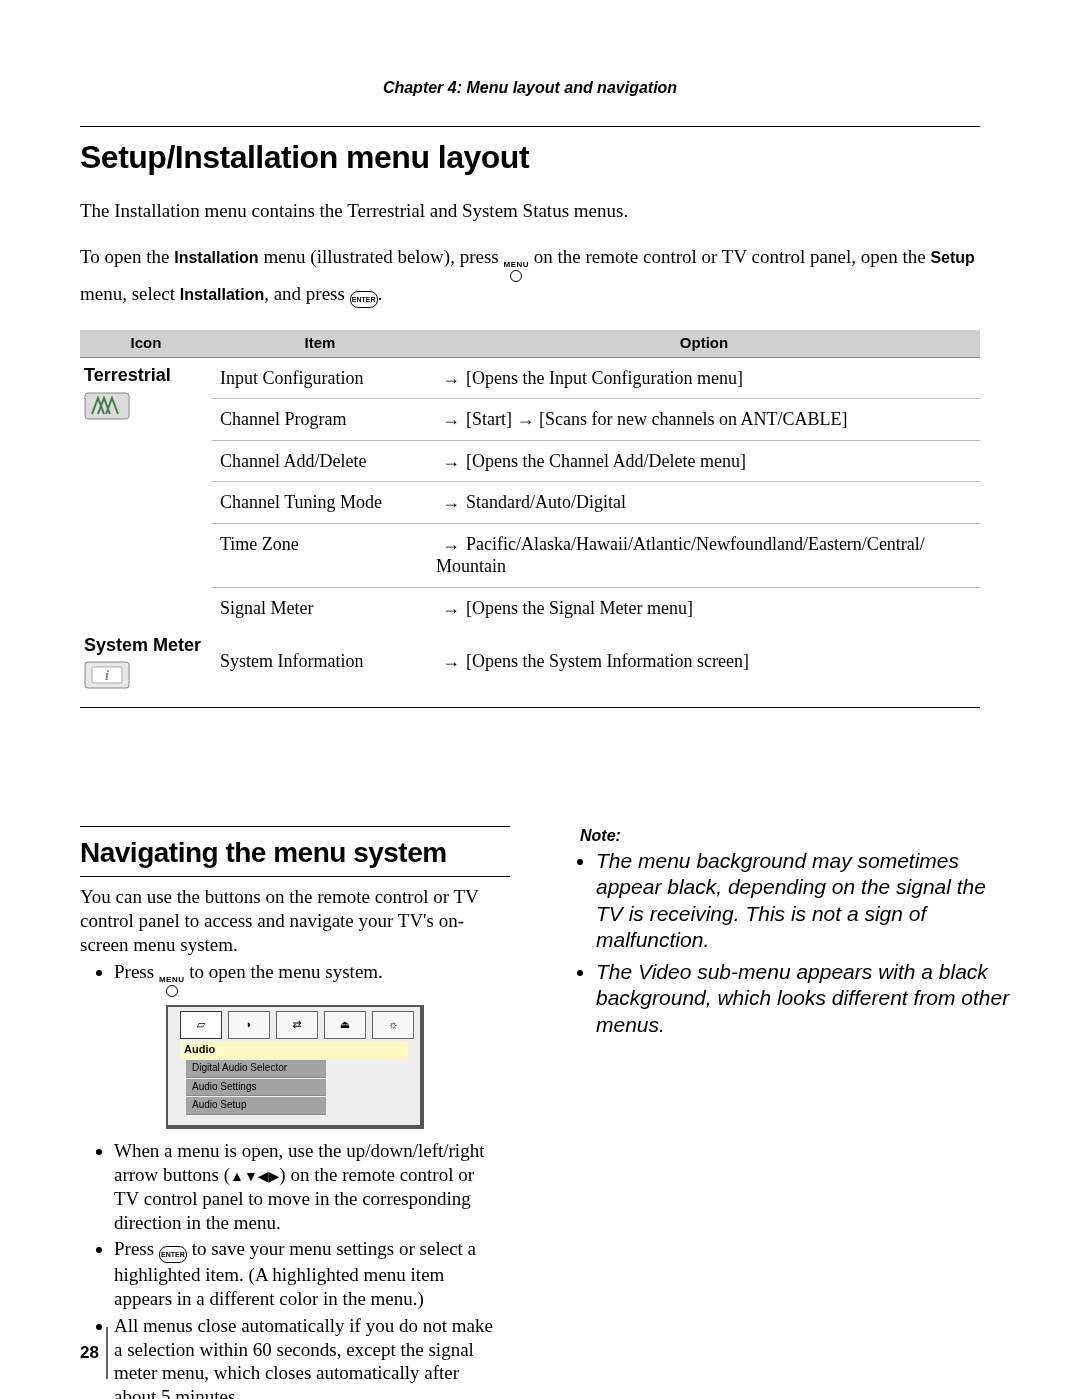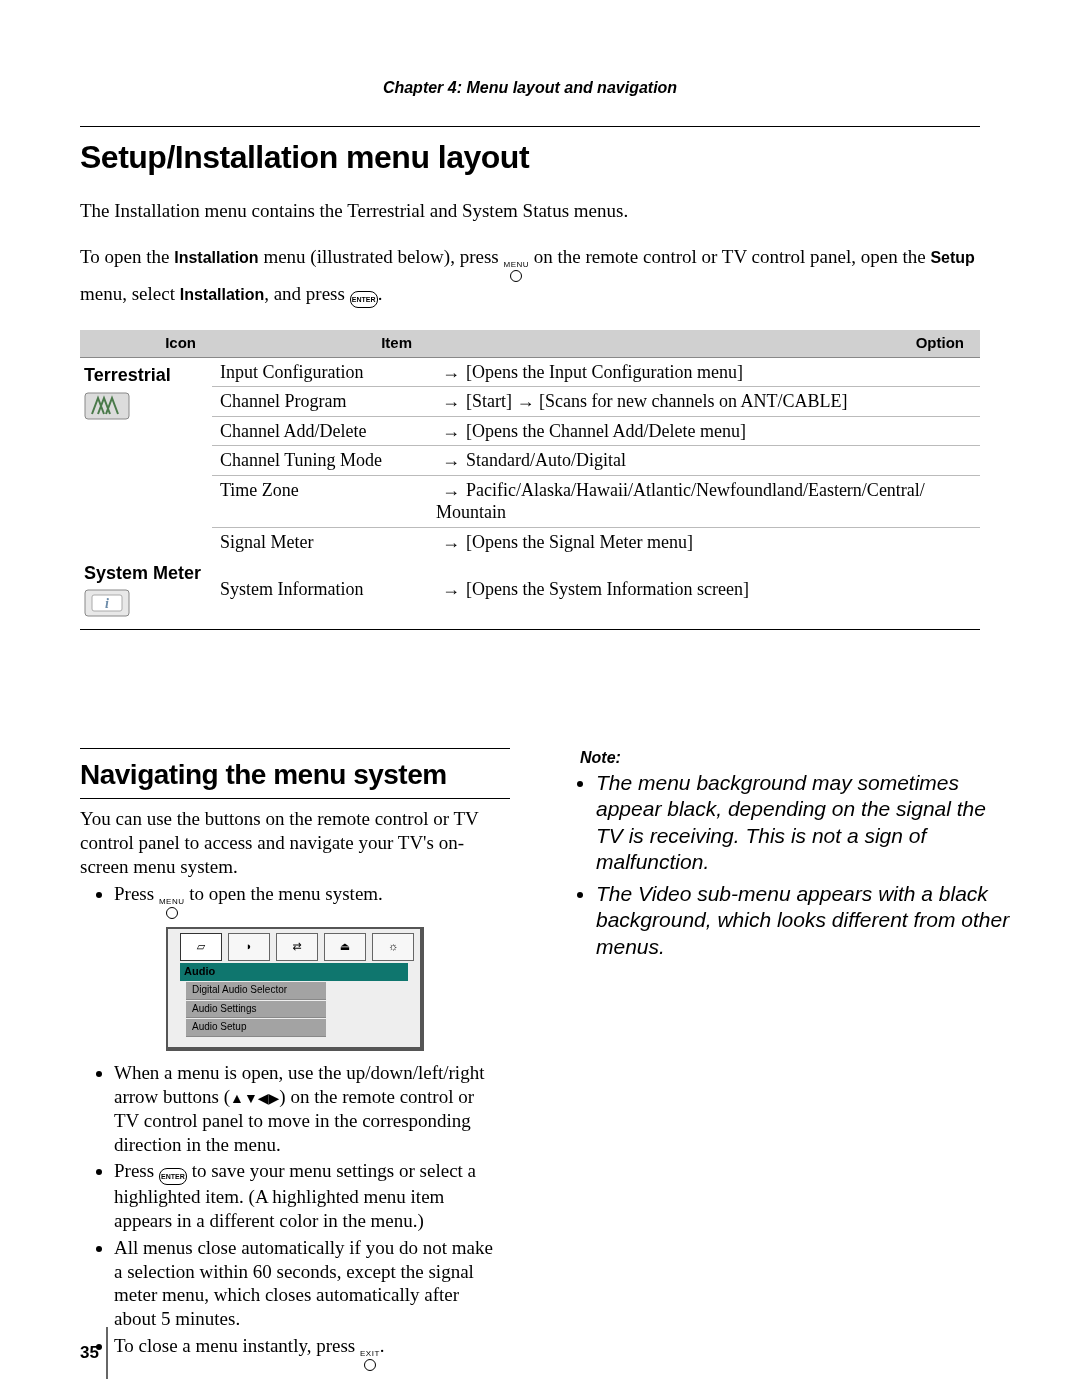--- a/index.html
+++ b/index.html
@@ -5,47 +5,47 @@
   html,body{margin:0;padding:0;background:#fff;color:#000;}
   body{width:1080px;height:1399px;position:relative;font-family:"Times New Roman",Times,serif;font-size:19px;line-height:1.25;}
   .page{width:900px;margin-left:80px;padding-top:78px;}
   .chapter{font-family:Arial,Helvetica,sans-serif;font-weight:bold;font-style:italic;font-size:16px;text-align:center;margin-bottom:28px;}
   hr.rule{border:none;border-top:1px solid #000;margin:0 0 8px 0;}
   h1{font-family:Arial,Helvetica,sans-serif;font-weight:bold;font-size:32px;letter-spacing:-0.5px;margin:10px 0 12px 0;}
   h2{font-family:Arial,Helvetica,sans-serif;font-weight:bold;font-size:28px;letter-spacing:-0.5px;margin:0 0 10px 0;}
   .intro{margin:22px 0;}
   .inline-bold{font-weight:bold;font-family:Arial,Helvetica,sans-serif;font-size:16px;}
   .remote-btn{display:inline-block;vertical-align:-4px;}
-  .btn-menu,.btn-exit{font-family:Arial,Helvetica,sans-serif;font-size:8px;font-weight:normal;letter-spacing:0.5px;position:relative;display:inline-block;line-height:1;text-align:center;}
+  .btn-menu,.btn-exit{font-family:Arial,Helvetica,sans-serif;font-size:8px;font-weight:bold;letter-spacing:0.5px;position:relative;display:inline-block;line-height:1;text-align:center;}
   .btn-menu::after,.btn-exit::after{content:"";display:block;width:10px;height:10px;border:1px solid #000;border-radius:50%;margin:1px auto 0;}
   .btn-enter{display:inline-block;width:26px;height:15px;border:1px solid #000;border-radius:8px;font-family:Arial,Helvetica,sans-serif;font-size:7px;font-weight:bold;text-align:center;line-height:15px;vertical-align:-2px;background:#fff;}
   
   table.menu{width:100%;border-collapse:collapse;margin-top:6px;}
-  table.menu thead th{background:#d0d0d0;font-family:Arial,Helvetica,sans-serif;font-weight:bold;font-size:15px;text-align:right;padding:4px 16px;border-bottom:1px solid #888;}
-  table.menu td{padding:3px 8px;vertical-align:top;font-size:18px;}
+  table.menu thead th{background:#d0d0d0;font-family:Arial,Helvetica,sans-serif;font-weight:bold;font-size:15px;text-align:center;padding:4px 16px;border-bottom:1px solid #888;}
+  table.menu td{padding:9px 8px;vertical-align:top;font-size:18px;}
   td.iconcell{font-family:Arial,Helvetica,sans-serif;font-weight:bold;font-size:13px;width:120px;padding-top:6px !important;padding-left:4px !important;}
   td.itemcell{width:200px;border-bottom:1px solid #bbb;}
   td.optcell{border-bottom:1px solid #bbb;}
   tr.grouplast td.itemcell, tr.grouplast td.optcell{border-bottom:none;}
   .arrow{font-family:Arial,Helvetica,sans-serif;padding:0 6px;}
   .section-end{border-top:1.5px solid #000;margin-top:4px;}
   .menu-icon-1{width:46px;height:28px;margin-top:6px;}
   .menu-icon-2{width:46px;height:28px;margin-top:4px;}
   
   .cols{display:flex;gap:70px;margin-top:118px;}
   .col{flex:0 0 430px;}
   .lead{margin:4px 0;}
   ul.bullets{margin:4px 0 0 0;padding:0 0 0 18px;}
   ul.bullets>li{margin:3px 16px;padding-left:0;}
   .osd{width:252px;height:118px;border:2px solid #555;border-right-width:4px;border-bottom-width:4px;background:#eee;margin:8px 0 10px 52px;}
   .osd-inner{width:240px;margin:4px auto;}
   .osd-icons{display:flex;gap:6px;height:28px;margin:2px 0 0 6px;}
   .osd-icons span{flex:1;border:1px solid #666;background:#f7f7f7;display:inline-flex;align-items:center;justify-content:center;font-size:11px;font-family:Arial,Helvetica,sans-serif;}
   .osd-icons span:first-child{background:#fff;border:1px solid #333;}
-  .osd-title{font-family:Arial,Helvetica,sans-serif;font-size:11px;font-weight:bold;background:#0f766e;padding:2px 4px;margin:2px 6px 1px;}
+  .osd-title{font-family:Arial,Helvetica,sans-serif;font-size:11px;font-weight:bold;background:#fef9c3;padding:2px 4px;margin:2px 6px 1px;}
   .osd-item{font-family:Arial,Helvetica,sans-serif;font-size:10px;background:#a3a3a3;padding:2px 6px;margin:1px 6px 0 12px;border-bottom:1px solid #888;width:128px;}
   .note-col .note-head{font-family:Arial,Helvetica,sans-serif;font-weight:bold;font-style:italic;font-size:16px;margin-bottom:2px;}
   .note-col ul{margin:0;padding-left:16px;font-style:italic;font-family:Arial,Helvetica,sans-serif;font-size:21px;}
   .note-col li{margin-bottom:6px;}
   .arrows-inline{font-size:14px;}
   .pagenum{position:absolute;left:80px;bottom:36px;font-family:Arial,Helvetica,sans-serif;font-weight:bold;font-size:17px;}
   .footbar{position:absolute;left:106px;bottom:20px;width:2px;height:52px;background:#666;}
 </style>
 </head>
 <body>
@@ -161,14 +161,14 @@
     <div class="col note-col">
       <div class="note-head">Note:</div>
       <ul>
         <li>The menu background may sometimes appear black, depending on the signal the TV is receiving. This is not a sign of malfunction.</li>
         <li>The Video sub-menu appears with a black background, which looks different from other menus.</li>
       </ul>
     </div>
   </div>
 </div>
 
-<div class="pagenum">35</div>
+<div class="pagenum">28</div>
 <div class="footbar"></div>
 
 </body></html>

